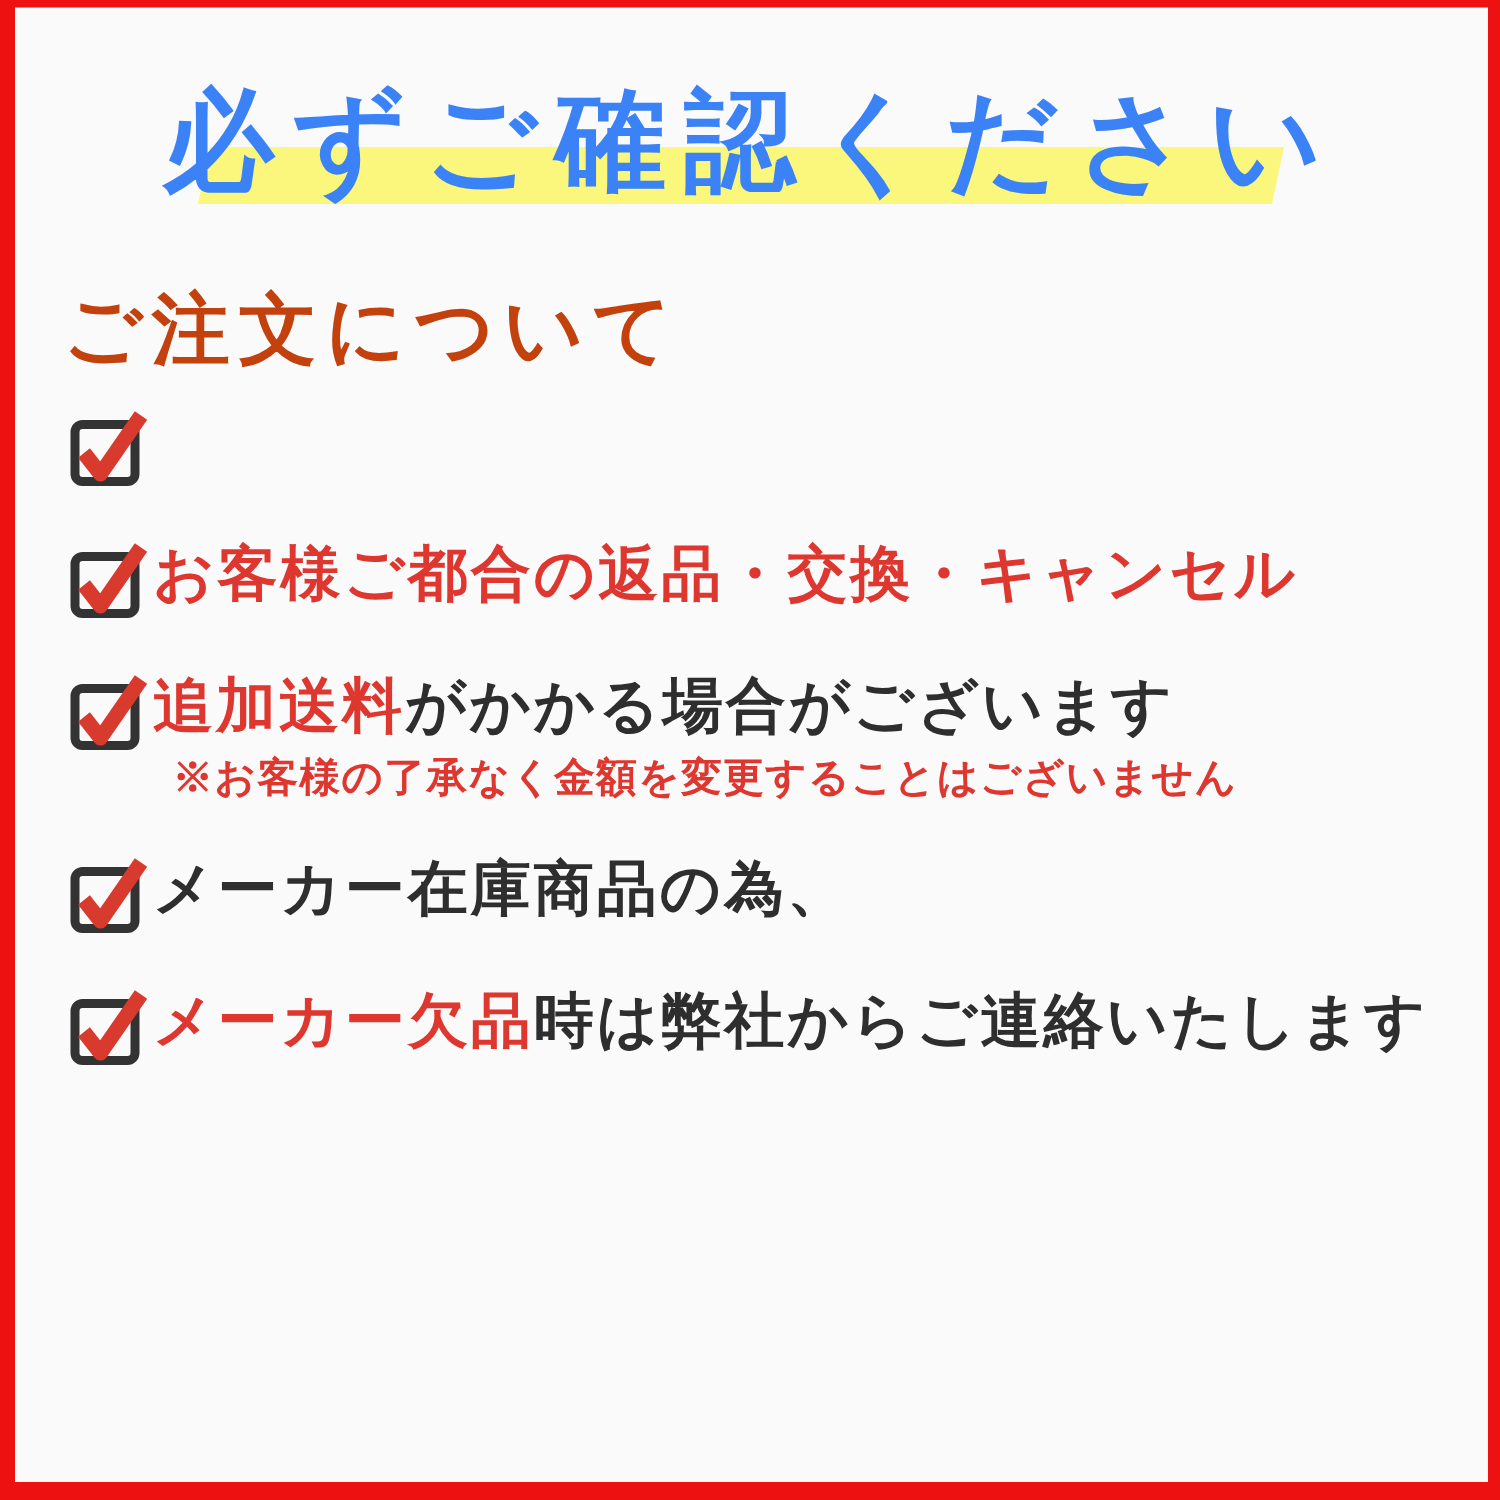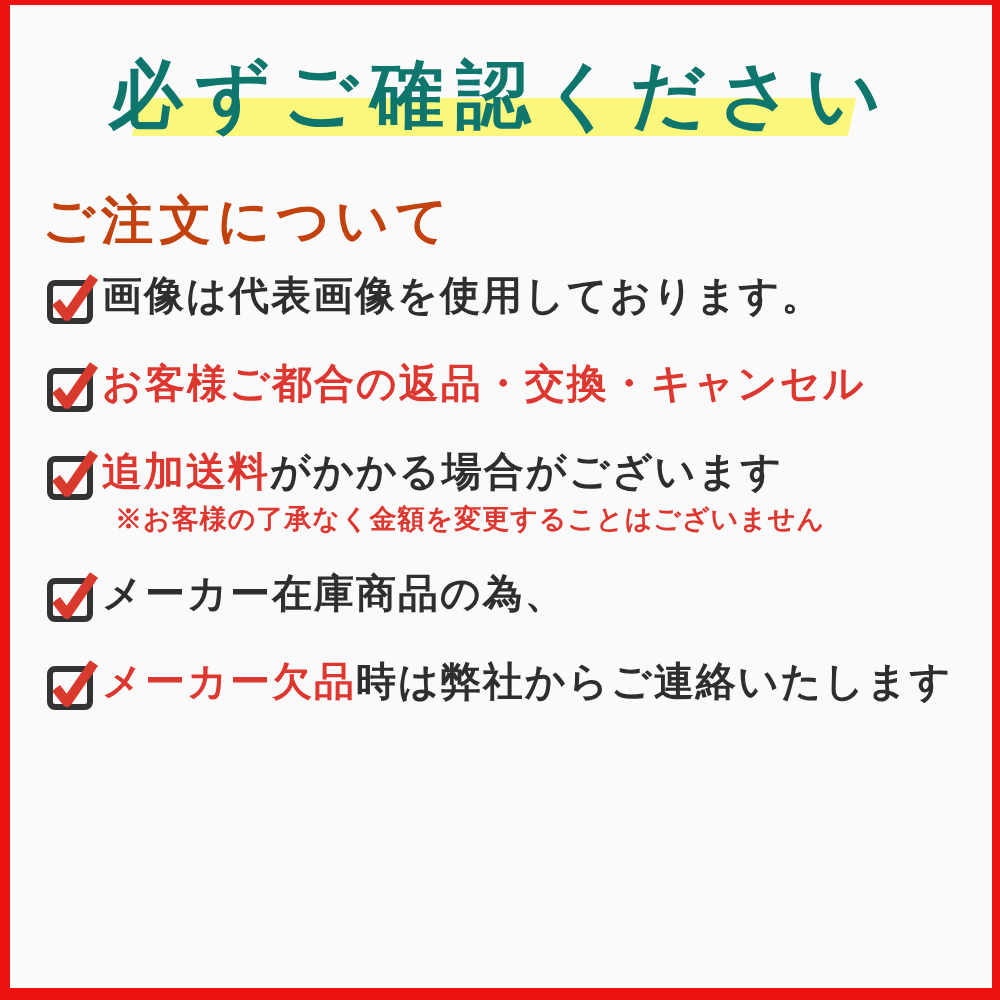--- a/index.html
+++ b/index.html
@@ -44,21 +44,21 @@
     background: #faf77c;
     transform: skewX(-12deg);
   }
   h1.title {
     position: relative;
     margin: 0;
     font-size: 74px;
     line-height: 95px;
     font-weight: 800;
     letter-spacing: 12px;
-    color: #0f766e;
+    color: #3b82f6;
     white-space: nowrap;
   }
   
   h2.section-heading {
     margin: 48px 0 22px 2px;
     font-size: 52px;
     line-height: 60px;
     font-weight: 800;
     letter-spacing: 6px;
     color: #c2410c;
@@ -114,21 +114,20 @@
       <h2 class="section-heading">ご注文について</h2>
 
       <div class="item">
         <span class="cb">
           <svg width="50" height="52" viewBox="0 0 50 52" aria-hidden="true">
             <rect x="4" y="11" width="40" height="38" rx="5" fill="none" stroke="#333333" stroke-width="6"></rect>
             <polyline points="10,30 21,44 48,5" fill="none" stroke="#d93a2e" stroke-width="10" stroke-linejoin="round"></polyline>
           </svg>
         </span>
         <div class="lines">
-          <p class="line"><span class="seg-black">画像は代表画像を使用しております。</span></p>
         </div>
       </div>
 
       <div class="item">
         <span class="cb">
           <svg width="50" height="52" viewBox="0 0 50 52" aria-hidden="true">
             <rect x="4" y="11" width="40" height="38" rx="5" fill="none" stroke="#333333" stroke-width="6"></rect>
             <polyline points="10,30 21,44 48,5" fill="none" stroke="#d93a2e" stroke-width="10" stroke-linejoin="round"></polyline>
           </svg>
         </span>

